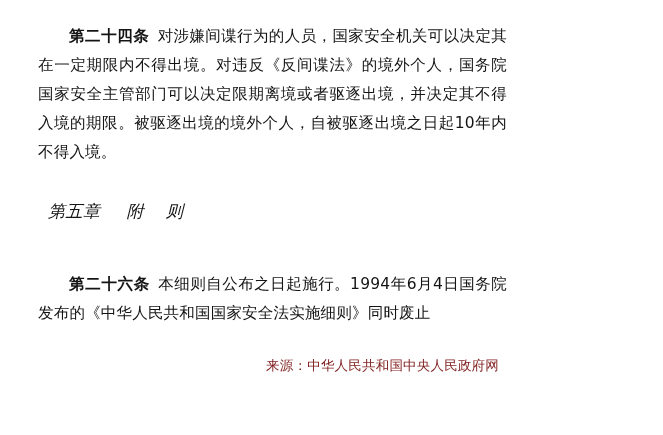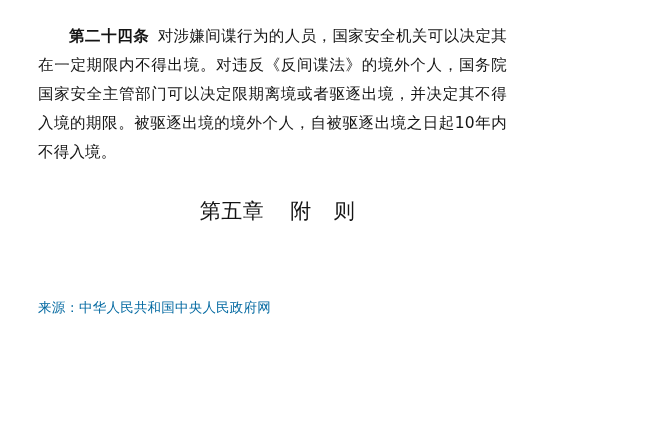--- a/index.html
+++ b/index.html
@@ -37,38 +37,39 @@
   .gap-lg {
     height: 30px;
   }
   .gap-md {
     height: 26px;
   }
   .gap-sm {
     height: 14px;
   }
   .chapter-heading {
-    font-size: 21px;
+    font-size: 17px;
     line-height: 29px;
-    text-align: center;
     color: #141414;
     letter-spacing: 0.5px;
     padding-left: 10px;
+    font-style: italic;
   }
   .chapter-heading .ch-title {
     margin-right: 26px;
   }
   .chapter-heading .ch-sub-space {
     display: inline-block;
     width: 22px;
   }
   .source {
     font-size: 13.5px;
     line-height: 22px;
-    color: #0369a1;
+    text-align: right;
+    color: #7f1d1d;
     padding-right: 8px;
     letter-spacing: 0.2px;
   }
   .article-num {
     font-weight: bold;
     letter-spacing: 0.4px;
   }
   .sp-small {
     display: inline-block;
     width: 8px;
@@ -83,18 +84,19 @@
 
   <div class="gap-lg"></div>
 
   <div class="chapter-heading"><span class="ch-title">第五章</span><span>附</span><span class="ch-sub-space"></span><span>则</span></div>
 
   <div class="gap-lg"></div>
 
 
   <div class="gap-sm"></div>
 
+  <p class="para indent"><span class="article-num">第二十六条</span><span class="sp-small"></span><span>本细则自公布之日起施行。1994年6月4日国务院发布的《中华人民共和国国家安全法实施细则》同时废止</span></p>
 
   <div class="gap-md"></div>
 
   <div class="source"><span>来源：</span><span>中华人民共和国中央人民政府网</span></div>
 
 </div>
 
 </body></html>

